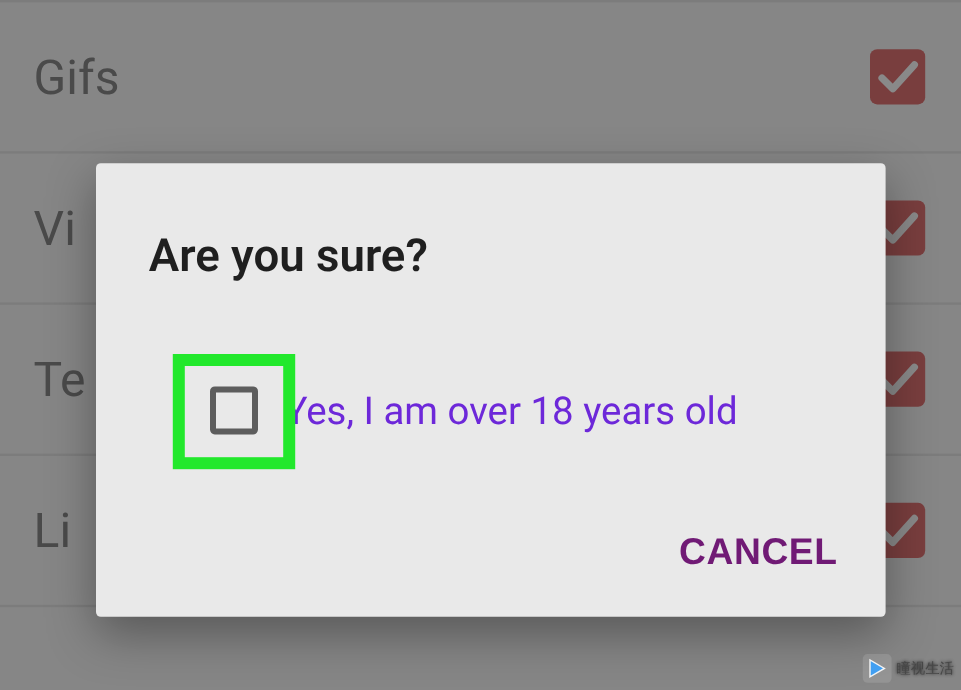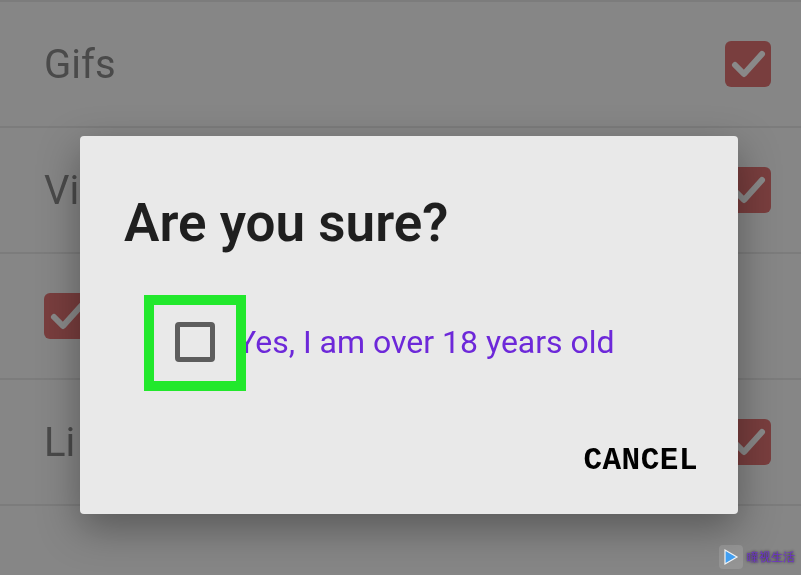--- a/index.html
+++ b/index.html
@@ -11,21 +11,21 @@
   .bg {
     position: absolute; inset: 0;
     background: #f7f7f7;
   }
   .list { position: relative; }
   .divider {
     height: 2px; background: #dcdcdc; width: 100%;
   }
   .row {
     display: flex; align-items: center; justify-content: space-between;
-    height: 124px; padding: 0 24px 0 28px; margin-left: 16px;
+    height: 124px; padding: 0 24px 0 28px;
   }
   .row-label {
     font-size: 40px; color: #595959; font-weight: 400;
   }
   .check {
     width: 46px; height: 46px; border-radius: 6px;
     background: #d53c3c; position: relative; flex: 0 0 auto;
     margin-right: 6px;
   }
   .check svg { position: absolute; inset: 0; }
@@ -36,21 +36,21 @@
   }
   .dialog {
     position: absolute;
     left: 80px; top: 136px; width: 658px; height: 378px;
     background: #e9e9e9;
     border-radius: 4px;
     box-shadow: 0 14px 40px rgba(0,0,0,0.35);
     padding: 0;
   }
   .dialog-title {
-    font-size: 53px; font-weight: 560; color: #1f1f1f;
+    font-size: 38px; font-weight: 560; color: #1f1f1f;
     margin: 56px 0 10px 44px;
   }
   .confirm-row {
     position: absolute; left: 95px; top: 186px; right: 20px;
     display: flex; align-items: center; gap: 22px;
     color: #6d28d9; font-size: 32px;
   }
   .checkbox-outline {
     width: 40px; height: 40px;
     border: 5px solid #5d5d5d; border-radius: 4px;
@@ -61,34 +61,34 @@
     left: 64px; top: 159px; width: 102px; height: 96px;
     border: 10px solid #22e82c;
     pointer-events: none;
   }
   .actions {
     position: absolute; right: 24px; bottom: 26px;
     display: flex; align-items: center; gap: 76px;
   }
   .btn {
     font-size: 31px; font-weight: 600;
-    color: #000000; letter-spacing: 0.5px;
+    color: #701a75; letter-spacing: 0.5px;
     padding: 10px 16px; cursor: pointer;
-    background: none; border: none; font-family: Liberation Mono, monospace;
+    background: none; border: none;
   }
   .watermark {
     position: absolute; right: 6px; bottom: 6px;
     display: flex; align-items: center; gap: 4px;
     opacity: 0.9;
   }
   .wm-logo {
     width: 24px; height: 24px; border-radius: 4px;
     background: #fff2; display: flex; align-items:center; justify-content:center;
   }
-  .wm-text { font-size: 12px; color: #6d28d9; text-shadow: 0 0 3px #000; }
+  .wm-text { font-size: 12px; color: #404040; text-shadow: 0 0 3px #000; }
 </style>
 </head>
 <body>
 
 <div class="bg">
   <div class="list">
     <div class="divider"></div>
     <div class="row">
       <span class="row-label">Gifs</span>
       <span class="check">
@@ -101,20 +101,21 @@
     <div class="row">
       <span class="row-label">Vi</span>
       <span class="check">
         <svg viewBox="0 0 46 46">
             <path d="M10 24 L19 33 L37 13" stroke="#fff" stroke-width="6" fill="none" stroke-linecap="round" stroke-linejoin="round"></path>
           </svg>
       </span>
     </div>
     <div class="divider"></div>
     <div class="row">
+      <span class="row-label">Te</span>
       <span class="check">
         <svg viewBox="0 0 46 46">
             <path d="M10 24 L19 33 L37 13" stroke="#fff" stroke-width="6" fill="none" stroke-linecap="round" stroke-linejoin="round"></path>
           </svg>
       </span>
     </div>
     <div class="divider"></div>
     <div class="row">
       <span class="row-label">Li</span>
       <span class="check">

